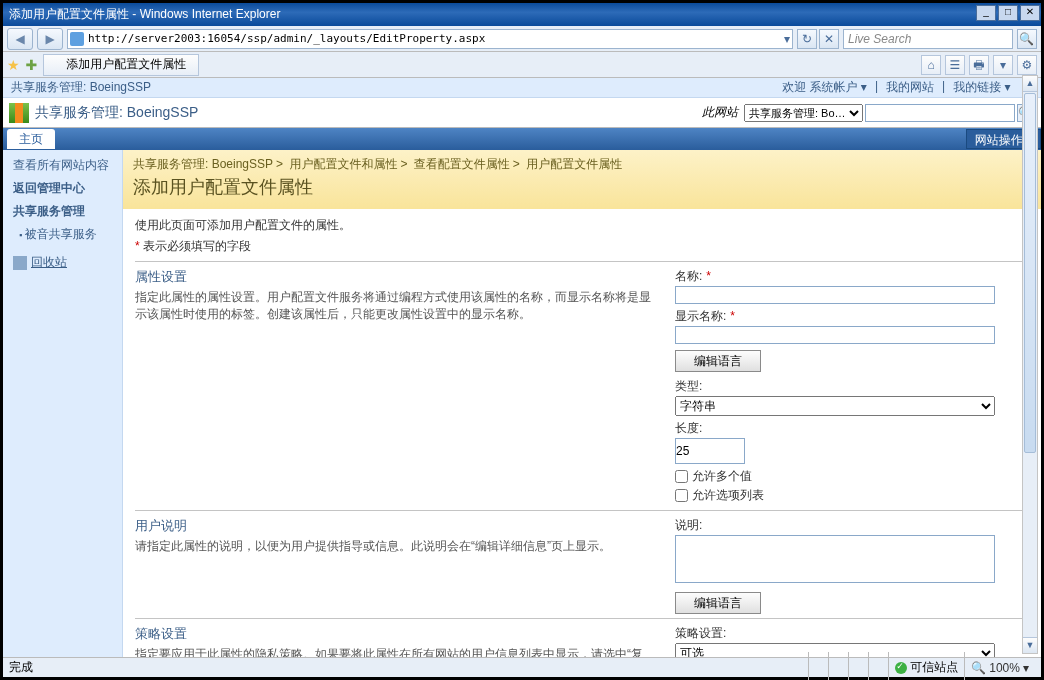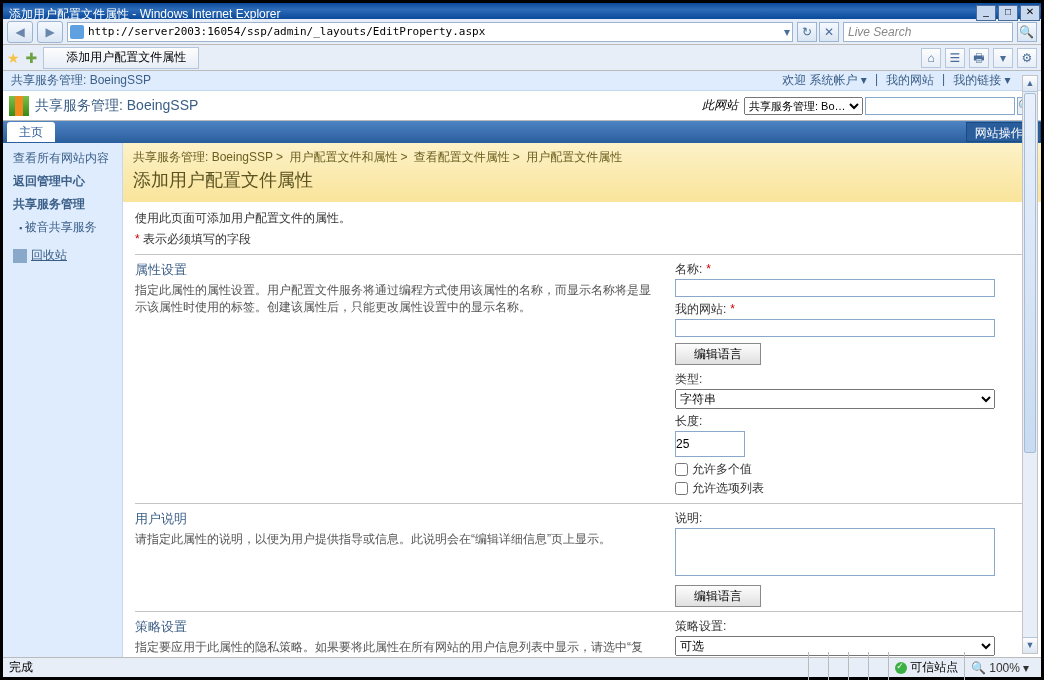--- a/index.html
+++ b/index.html
@@ -1,18 +1,18 @@
 <!DOCTYPE html>
 <html><head>
 <meta charset="utf-8">
 <style>
 * { box-sizing: border-box; margin: 0; padding: 0; font-family: "Simsun", Arial, sans-serif; font-size: 12px; }
 body { background: #fff; }
 .outer-frame { border: 3px solid #000; width: 1044px; height: 680px; position: relative; background: #fff; }
-.title-bar { background: linear-gradient(#0a4a9a,#2d6bb8 40%,#0a4a9a); color:#fff; height:16px; line-height:22px; padding-left:6px; display:flex; justify-content:space-between; }
+.title-bar { background: linear-gradient(#0a4a9a,#2d6bb8 40%,#0a4a9a); color:#fff; height:23px; line-height:22px; padding-left:6px; display:flex; justify-content:space-between; }
 .title-bar .win-btns { display:flex; }
 .title-bar .wbtn { width:20px; height:16px; margin:2px 1px; background:#c8d8ef; border:1px solid #4a6d9a; text-align:center; line-height:12px; font-size:10px; color:#000; }
 .nav-row { height:26px; background:#e7eef7; border-bottom:1px solid #bbb; display:flex; align-items:center; padding:0 4px; gap:4px; }
 .nav-btn { width:26px; height:22px; background:linear-gradient(#f5f9fe,#dae6f3); border:1px solid #9cb4cf; border-radius:3px; text-align:center; line-height:20px; color:#6a87ab; }
 .addr { flex:1; height:20px; border:1px solid #9cb4cf; background:#fff; display:flex; align-items:center; padding:0 2px; }
 .addr .ieicon { width:14px;height:14px; background:#5ea0e0; border-radius:2px; margin-right:4px;}
 .addr input { border:none; outline:none; flex:1; font-size:11px; font-family:monospace; }
 .small-btns { display:flex; gap:2px;}
 .small-btn { width:20px; height:20px; border:1px solid #9cb4cf; background:linear-gradient(#f5f9fe,#dae6f3); text-align:center; line-height:18px; color:#4a6d9a; }
 .search-box { width:170px; height:20px; border:1px solid #9cb4cf; background:#fff; display:flex; align-items:center; padding:0 4px; color:#888; font-style:italic; }
@@ -190,21 +190,21 @@
           <div class="left">
             <div class="sec-title">属性设置</div>
             <div>指定此属性的属性设置。用户配置文件服务将通过编程方式使用该属性的名称，而显示名称将是显示该属性时使用的标签。创建该属性后，只能更改属性设置中的显示名称。</div>
           </div>
           <div class="right">
             <div class="field-row">
               <span class="field-label"><span>名称:</span><span class="ast">*</span></span>
               <input class="text-input" type="text" style="">
             </div>
             <div class="field-row">
-              <span class="field-label"><span>我的网站:</span><span class="ast">*</span></span>
+              <span class="field-label"><span>显示名称:</span><span class="ast">*</span></span>
               <input class="text-input" type="text" style="">
             </div>
             <button class="lang-btn">编辑语言</button>
             <div class="field-row" style="margin-top:6px;">
               <span class="field-label">类型:</span>
               <select class="sel-full"><option>字符串</option></select>
             </div>
             <div class="field-row">
               <span class="field-label">长度:</span>
               <input class="num-input" type="text" value="25" style="">

